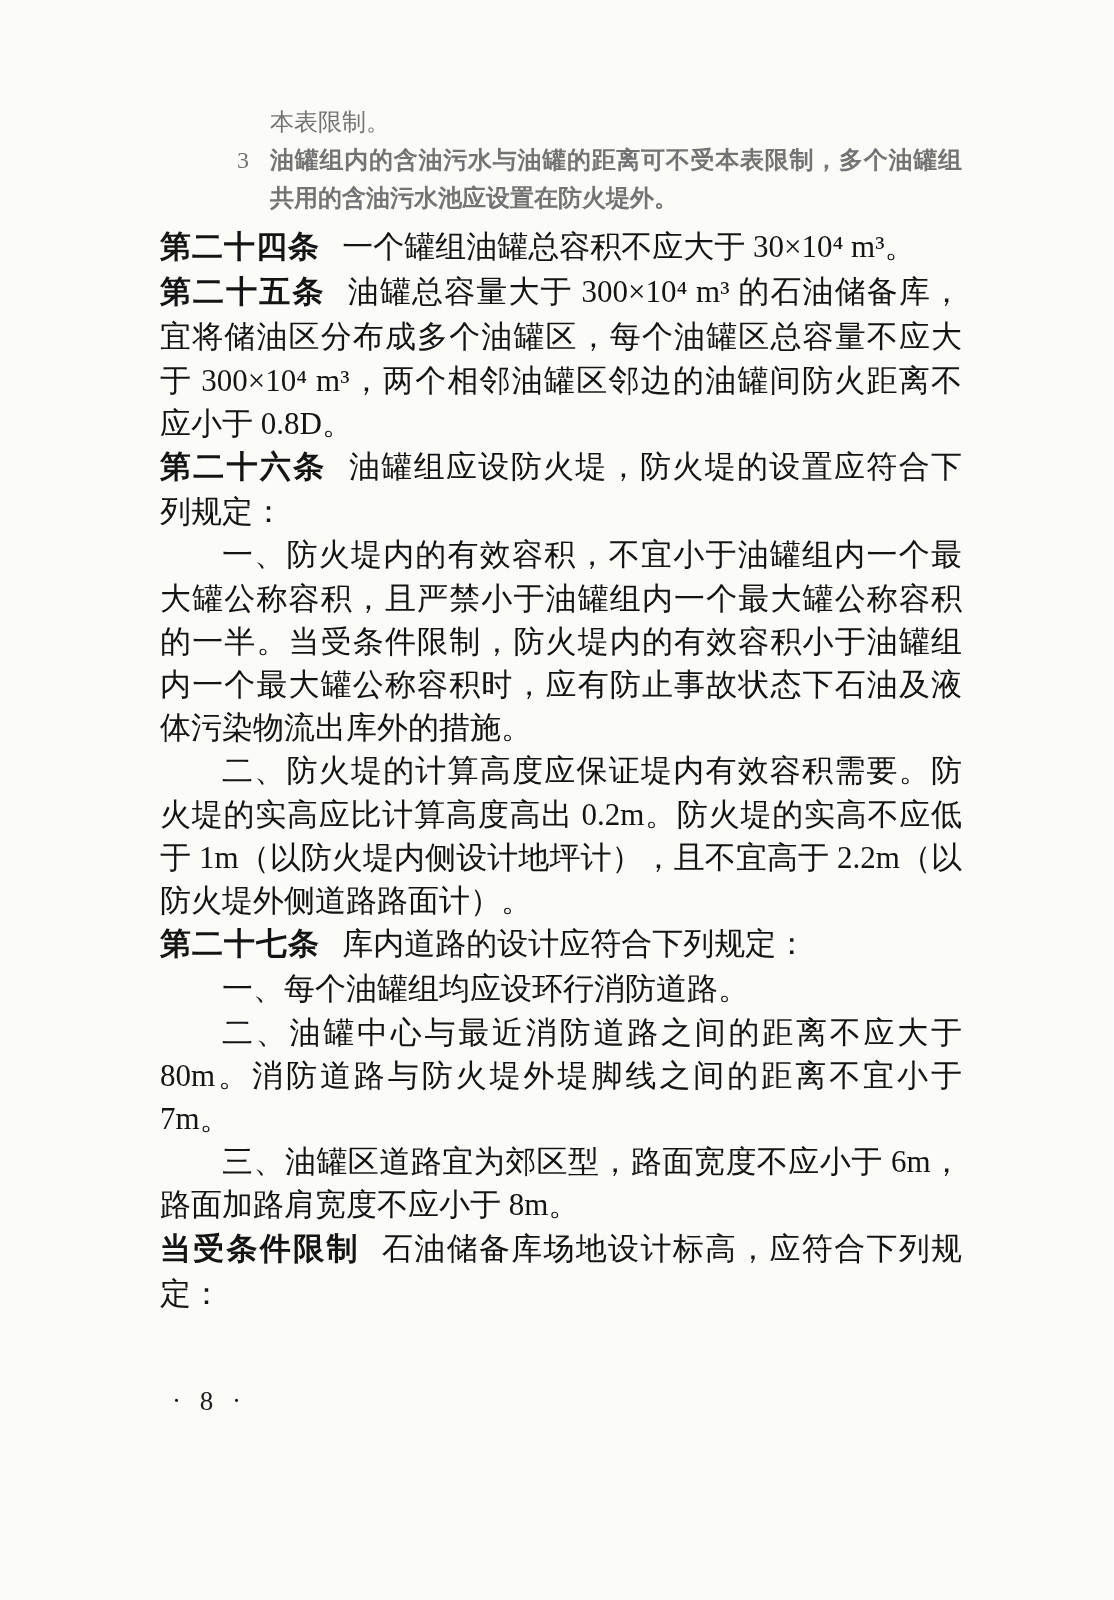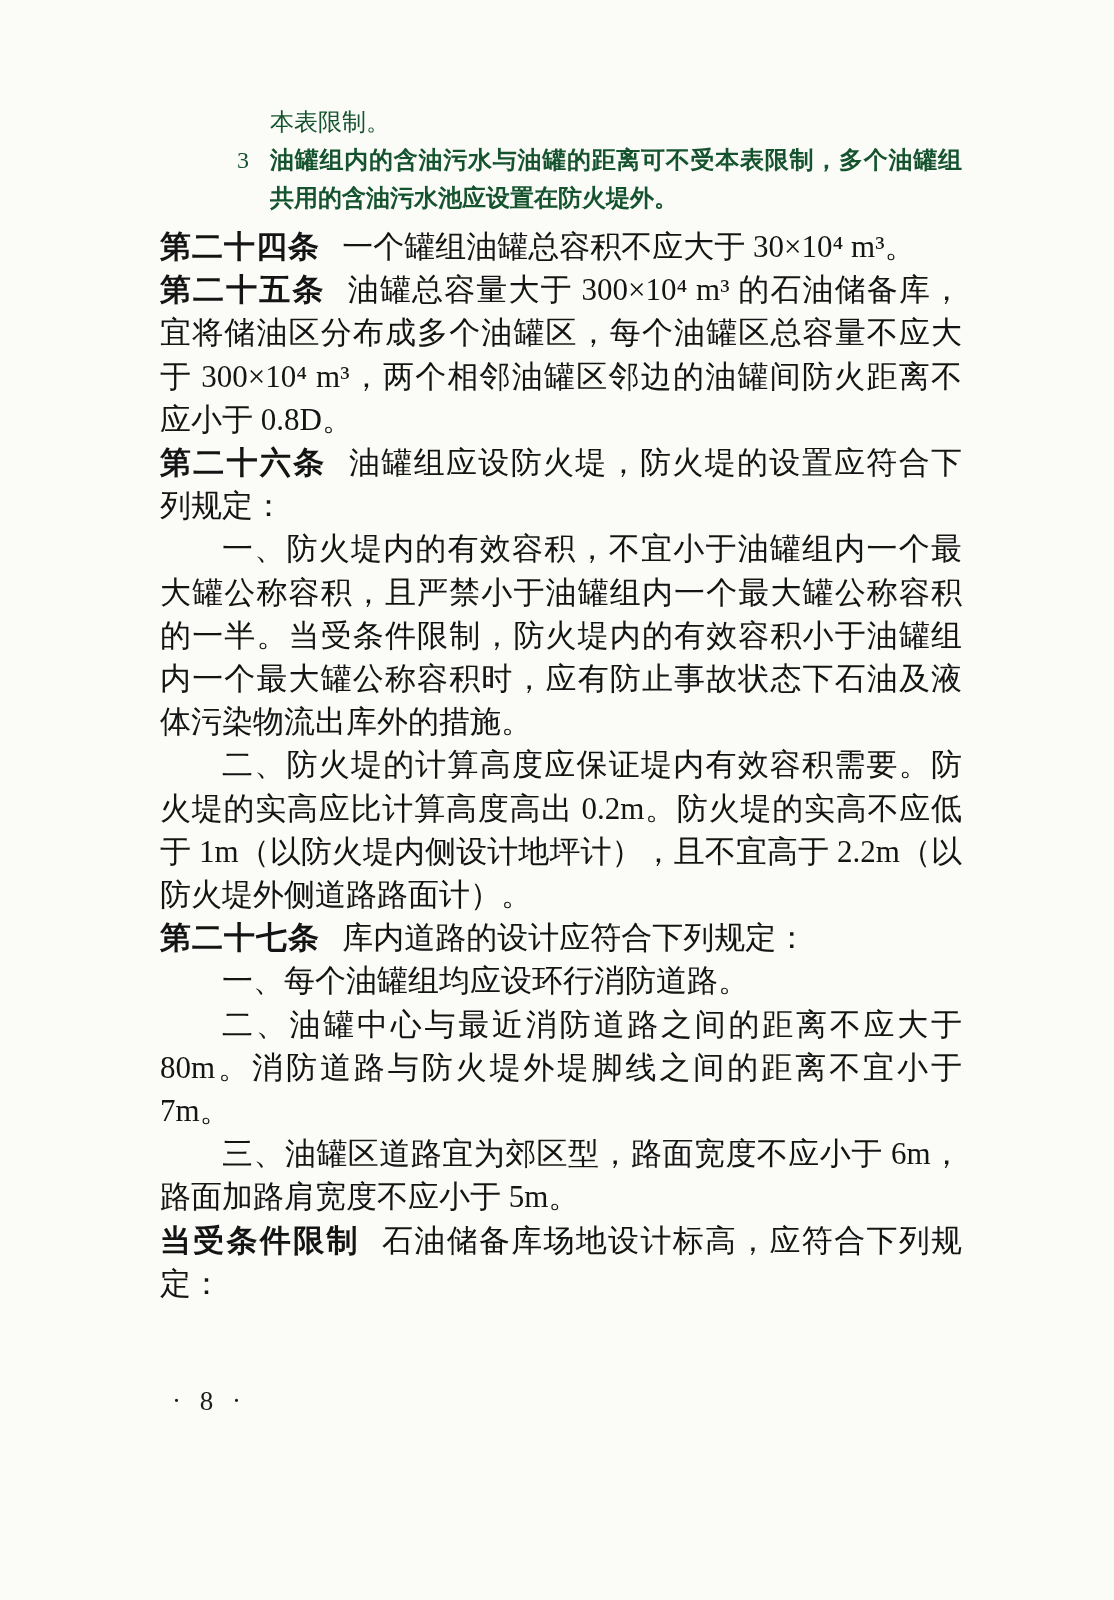--- a/index.html
+++ b/index.html
@@ -23,21 +23,21 @@
   .content {
     position: absolute;
     left: 160px;
     top: 103px;
     width: 802px;
   }
   
   .notes {
     font-size: 24px;
     line-height: 38px;
-    color: #14532d;
+    color: #737373;
   }
   .note-cont {
     margin: 0 0 0 110px;
     text-align: justify;
   }
   .note-item {
     display: flex;
     margin-left: 77px;
   }
   .note-num {
@@ -57,21 +57,21 @@
   }
   .para {
     margin: 0;
     text-align: justify;
   }
   .para.item {
     text-indent: 2em;
   }
   .heading {
     font-weight: bold;
-    font-family: Liberation Sans, sans-serif;
+    font-family: Liberation Mono, monospace;
     letter-spacing: 1px;
     margin-right: 0.72em;
   }
   
   .page-number {
     position: absolute;
     left: 172px;
     top: 1386px;
     font-size: 27px;
     letter-spacing: 6px;
@@ -100,21 +100,21 @@
 
       <p class="para article"><span class="heading">第二十六条</span><span>油罐组应设防火堤，防火堤的设置应符合下列规定：</span></p>
 
       <p class="para item">一、防火堤内的有效容积，不宜小于油罐组内一个最大罐公称容积，且严禁小于油罐组内一个最大罐公称容积的一半。当受条件限制，防火堤内的有效容积小于油罐组内一个最大罐公称容积时，应有防止事故状态下石油及液体污染物流出库外的措施。</p>
       <p class="para item">二、防火堤的计算高度应保证堤内有效容积需要。防火堤的实高应比计算高度高出 0.2m。防火堤的实高不应低于 1m（以防火堤内侧设计地坪计），且不宜高于 2.2m（以防火堤外侧道路路面计）。</p>
 
       <p class="para article"><span class="heading">第二十七条</span><span>库内道路的设计应符合下列规定：</span></p>
 
       <p class="para item">一、每个油罐组均应设环行消防道路。</p>
       <p class="para item">二、油罐中心与最近消防道路之间的距离不应大于 80m。消防道路与防火堤外堤脚线之间的距离不宜小于 7m。</p>
-      <p class="para item">三、油罐区道路宜为郊区型，路面宽度不应小于 6m，路面加路肩宽度不应小于 5m。</p>
+      <p class="para item">三、油罐区道路宜为郊区型，路面宽度不应小于 6m，路面加路肩宽度不应小于 8m。</p>
 
       <p class="para article"><span class="heading">当受条件限制</span><span>石油储备库场地设计标高，应符合下列规定：</span></p>
 
     </div>
   </div>
 
   <div class="page-number">· 8 ·</div>
 </div>
 
 </body></html>

